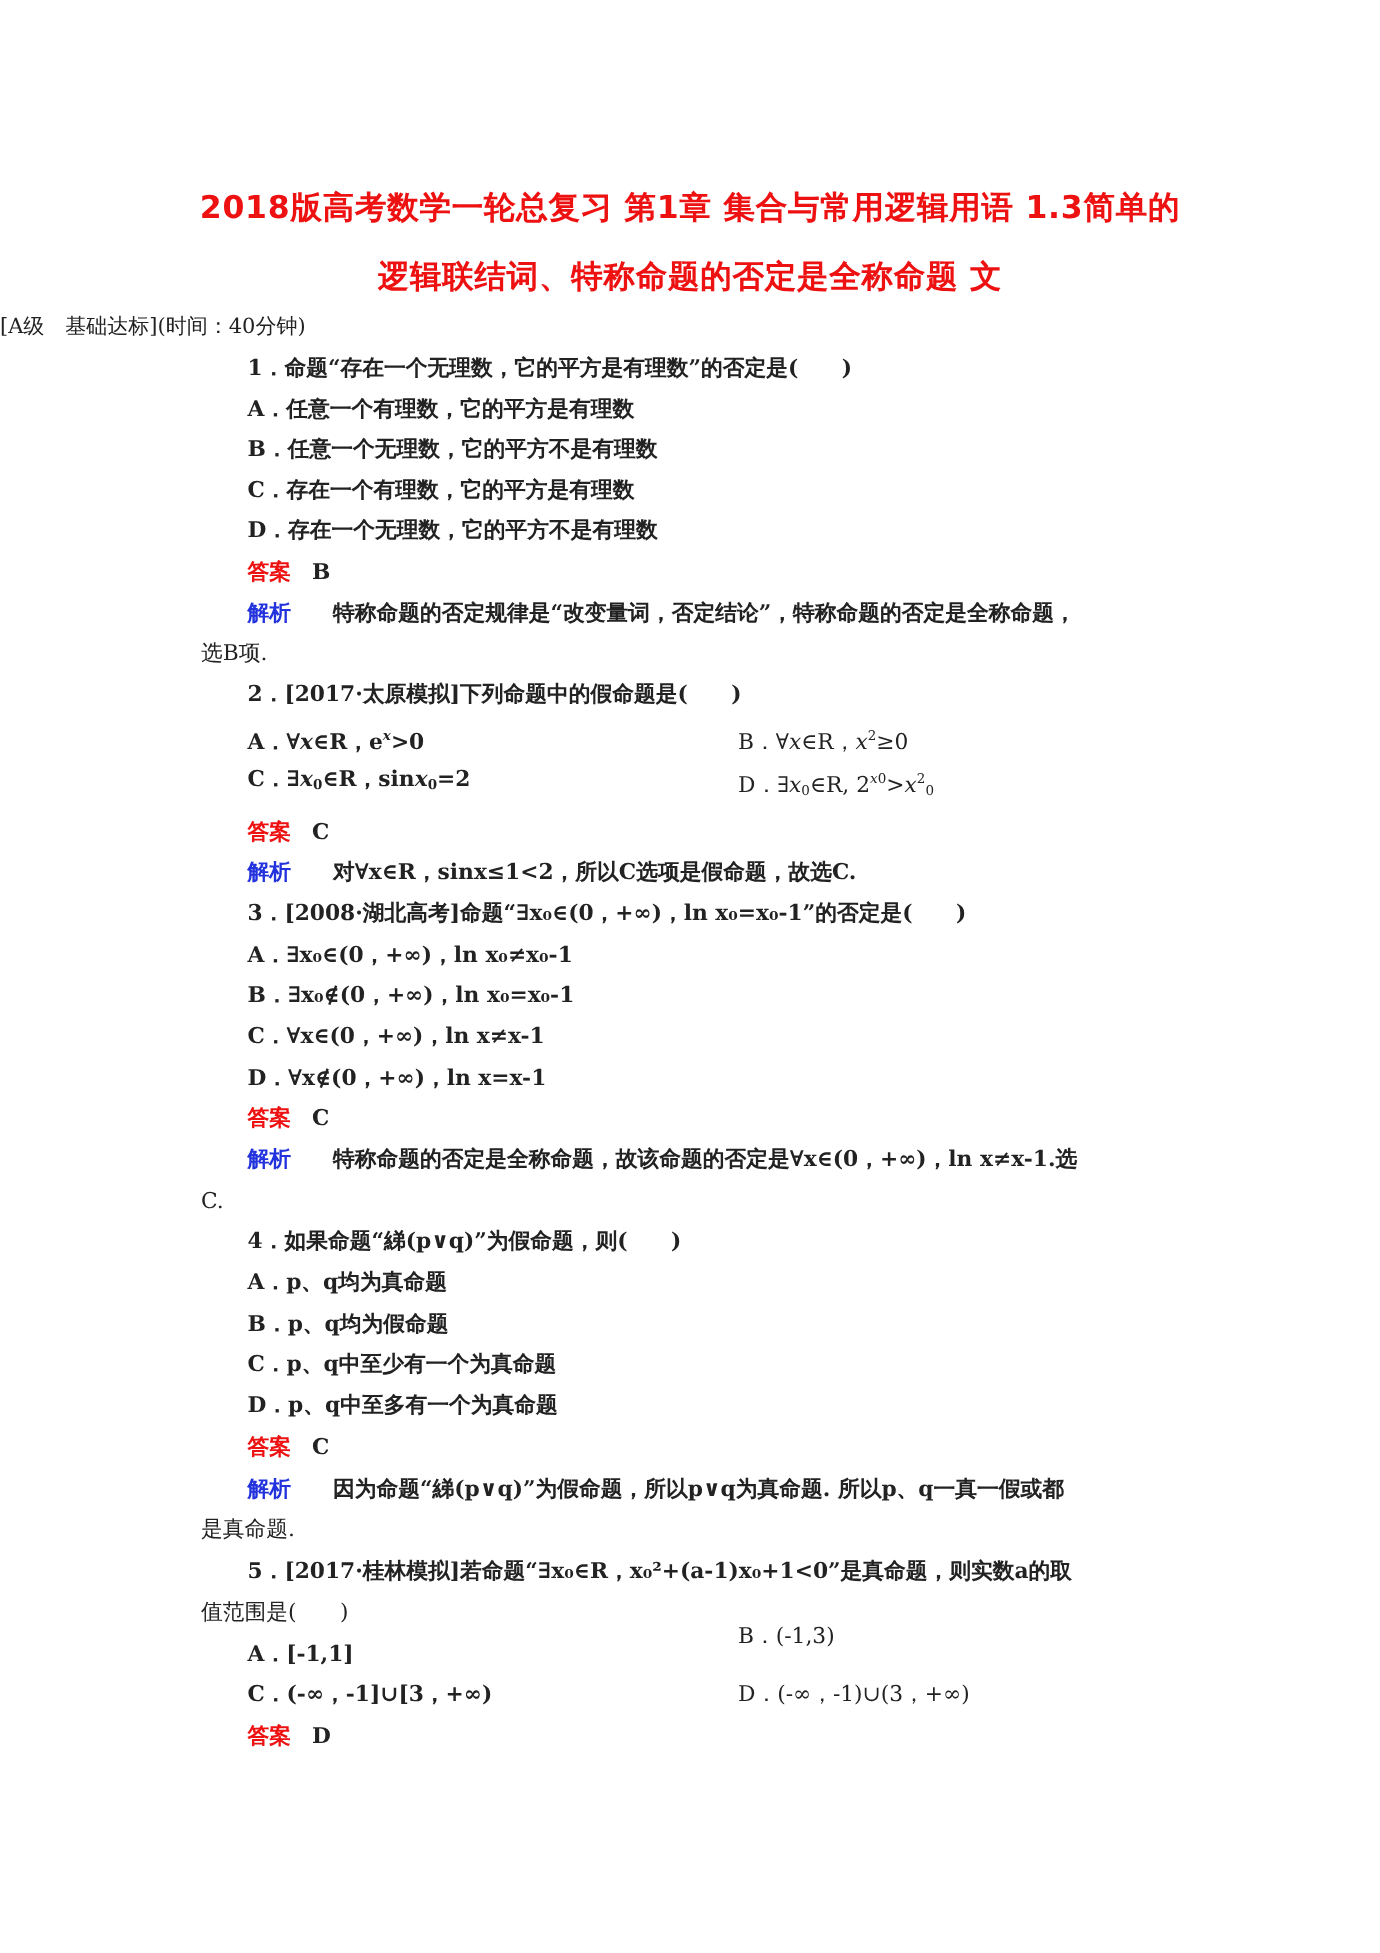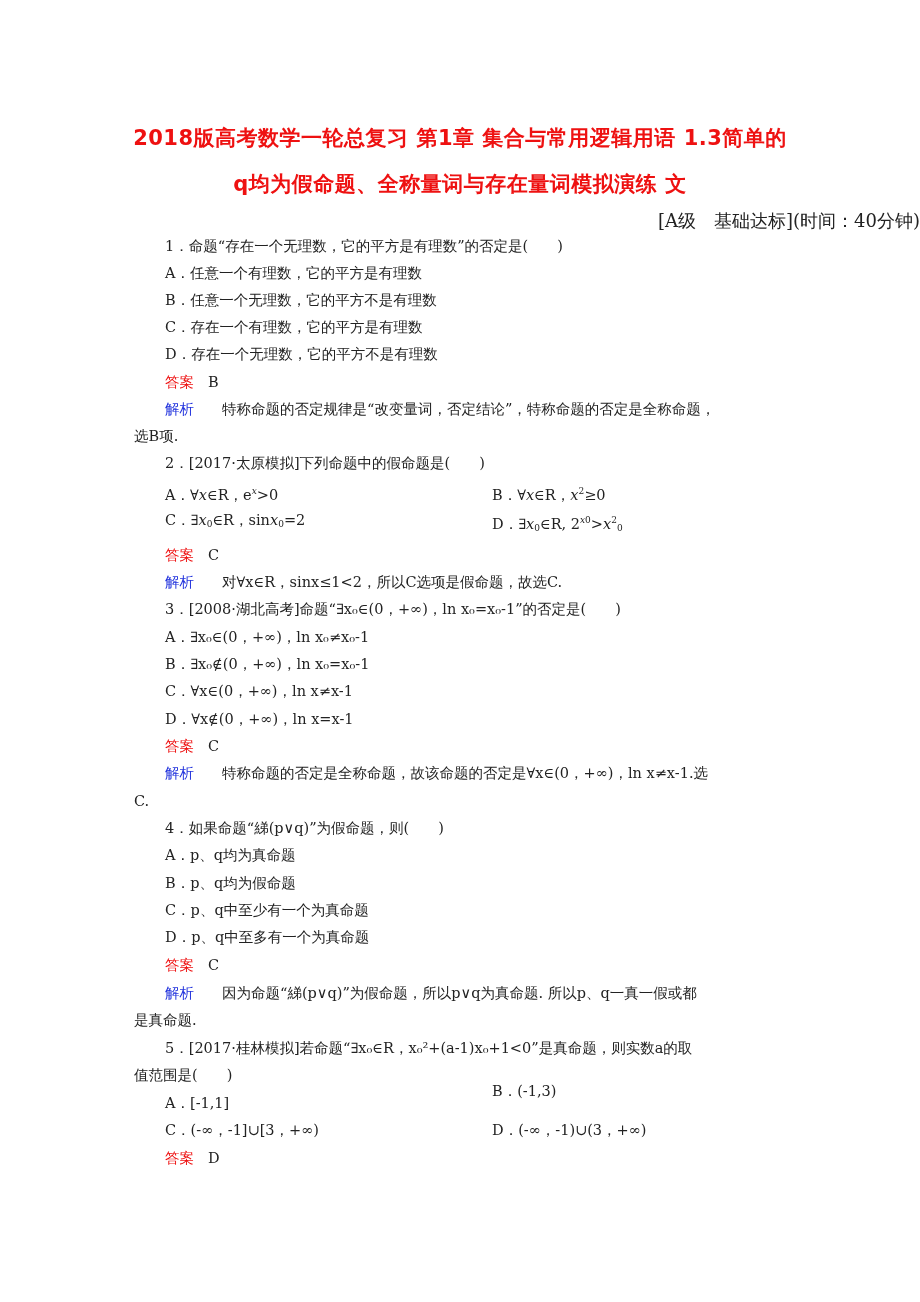--- a/index.html
+++ b/index.html
@@ -10,42 +10,42 @@
   }
   .page { position: absolute; left: 0; top: 0; width: 920px; height: 1036px; }
   .title {
     position: absolute; left: 0; width: 920px; text-align: center;
     color: #ee1111; font-weight: bold; font-size: 21px; letter-spacing: 0.5px;
     font-family: "DejaVu Sans", "Liberation Sans", sans-serif;
   }
   .t1 { top: 124px; }
   .t2 { top: 170px; }
   .subtitle {
-    position: absolute; top: 209px; left: 0; width: 920px; text-align: right;
-    font-size: 18px; color: #222;
+    position: absolute; top: 209px; left: 0; width: 920px; text-align: left;
+    font-size: 14px; color: #222;
   }
   .line {
     position: absolute; font-size: 14.5px; white-space: nowrap; color: #222;
     line-height: 20px;
   }
-  .ind { left: 165px; }
+  .ind { left: 165px; font-weight: bold; }
   .noind { left: 134px; }
   .col2 { left: 492px; }
   .ans-label { color: #ee1111; margin-right: 14px; }
   .exp-label { color: #2233dd; margin-right: 28px; }
   i { font-style: italic; }
   sub { font-size: 9px; vertical-align: -2px; }
   sup { font-size: 9px; vertical-align: 6px; }
 </style>
 </head>
 <body>
 
 <div class="page">
   <div class="title t1">2018版高考数学一轮总复习 第1章 集合与常用逻辑用语 1.3简单的</div>
-  <div class="title t2">q均为假命题、全称量词与存在量词模拟演练 文</div>
+  <div class="title t2">逻辑联结词、特称命题的否定是全称命题 文</div>
   <div class="subtitle">[A级　基础达标](时间：40分钟)</div>
 
   <div class="line ind" style="top:236px">1．命题“存在一个无理数，它的平方是有理数”的否定是(　　)</div>
   <div class="line ind" style="top:263px">A．任意一个有理数，它的平方是有理数</div>
   <div class="line ind" style="top:290px">B．任意一个无理数，它的平方不是有理数</div>
   <div class="line ind" style="top:344px">D．存在一个无理数，它的平方不是有理数</div>
   <div class="line ind" style="top:317px">C．存在一个有理数，它的平方是有理数</div>
   <div class="line ind" style="top:372px">
     <span class="ans-label">答案</span><span>B</span>
   </div>

